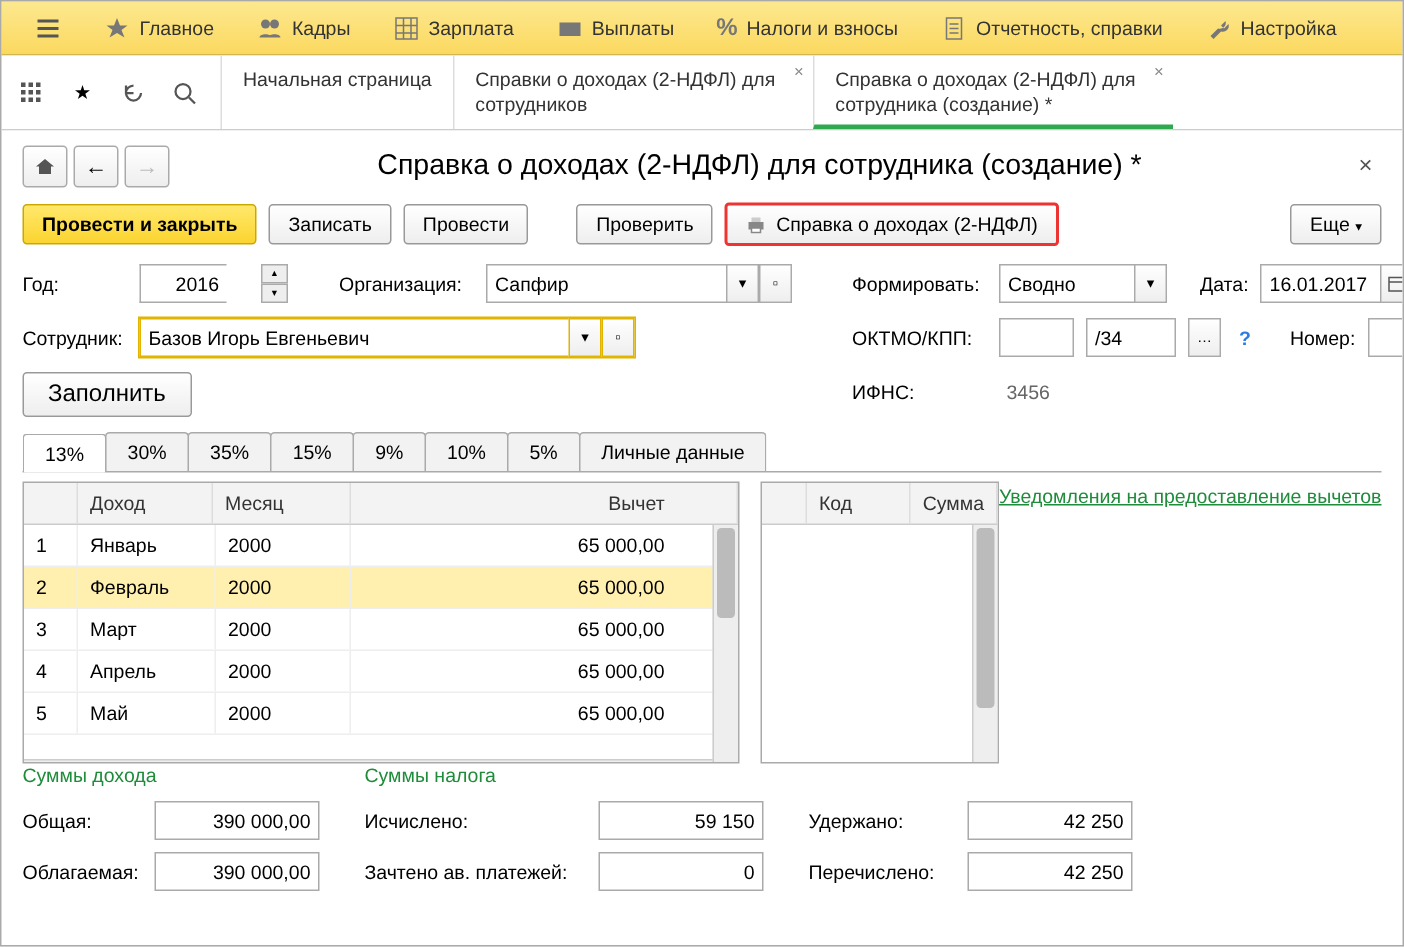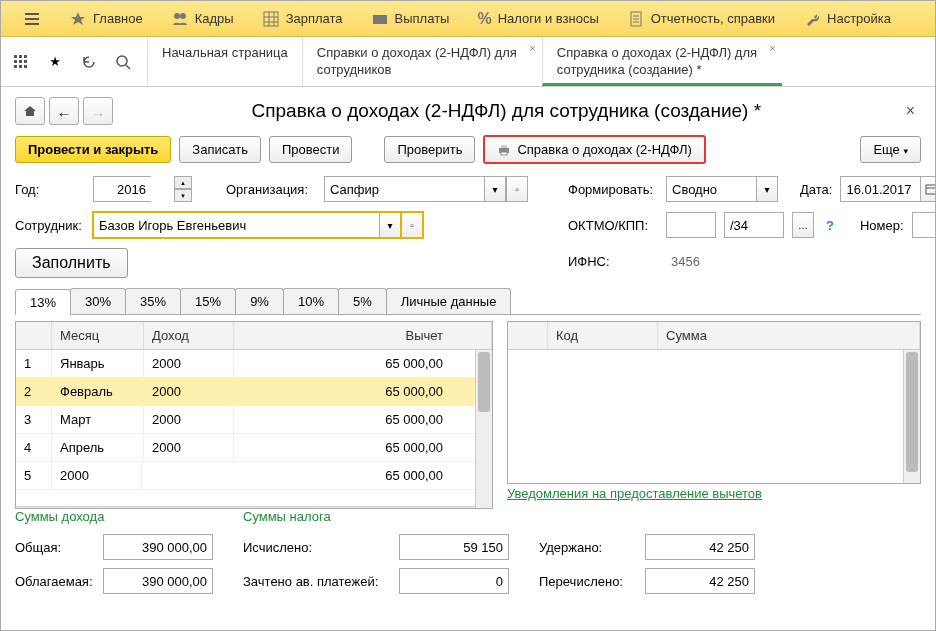--- a/index.html
+++ b/index.html
@@ -44,21 +44,21 @@
 .spin { display: flex; flex-direction: column;}
 .spin button{ height: 13px; width: 18px; border:1px solid #aaa; background:#eee; font-size:7px; line-height:7px; padding:0; cursor:pointer;}
 
 .rate-tabs { display: flex; border-bottom: 1px solid #aaa; margin-top: 4px;}
 .rate-tab { padding: 5px 14px; border: 1px solid #aaa; border-bottom: none; background: #f2f2f2; margin-right: -1px; cursor: pointer; border-radius: 3px 3px 0 0;}
 .rate-tab.active { background: #fff; position: relative; top: 1px; }
 
 .tables-row { display: flex; gap: 14px; margin-top: 6px; height: 188px;}
 .tbl-wrap { border: 1px solid #aaa; position: relative; overflow: hidden;}
 .tbl-left { flex: 1.15; }
-.tbl-right { flex: 1; display:flex; flex-direction:column;}
+.tbl-right { flex: 1; display:flex; }
 .tbl-head { display: flex; background: #f3f3f3; border-bottom: 1px solid #ccc; }
 .th { padding: 6px 8px; border-right: 1px solid #ddd; font-weight: normal; color:#333;}
 .tbl-body { overflow: auto; height: calc(100% - 30px); }
 .tr { display: flex; border-bottom: 1px solid #eee; }
 .tr.sel { background: #fff0b0; }
 .td { padding: 6px 8px; border-right: 1px solid #eee; }
 .c-num { width: 36px; }
 .c-mon { width: 92px; }
 .c-inc { width: 90px; }
 .c-ded { flex:1; text-align: right; padding-right: 48px;}
@@ -279,22 +279,22 @@
     <div class="rate-tab">9%</div>
     <div class="rate-tab">10%</div>
     <div class="rate-tab">5%</div>
     <div class="rate-tab">Личные данные</div>
   </div>
 
   <div class="tables-row">
     <div class="tbl-wrap tbl-left">
       <div class="tbl-head">
         <div class="th c-num"></div>
+        <div class="th c-inc">Доход</div>
         <div class="th c-mon">Месяц</div>
-        <div class="th c-inc">Доход</div>
         <div class="th c-ded">Вычет</div>
       </div>
       <div class="tbl-body" id="left-body">
           <div class="tr">
             <div class="td c-num">1</div>
             <div class="td c-mon">Январь</div>
             <div class="td c-inc">2000</div>
             <div class="td c-ded">65 000,00</div>
           </div>
           <div class="tr sel">
@@ -310,20 +310,21 @@
             <div class="td c-ded">65 000,00</div>
           </div>
           <div class="tr">
             <div class="td c-num">4</div>
             <div class="td c-mon">Апрель</div>
             <div class="td c-inc">2000</div>
             <div class="td c-ded">65 000,00</div>
           </div>
           <div class="tr">
             <div class="td c-num">5</div>
+            <div class="td c-mon">Май</div>
             <div class="td c-inc">2000</div>
             <div class="td c-ded">65 000,00</div>
           </div>
         </div>
       <div class="scroll-v">
           <div class="scroll-thumb"></div>
         </div>
       <div class="scroll-h"></div>
     </div>
     <div class="tbl-right">

